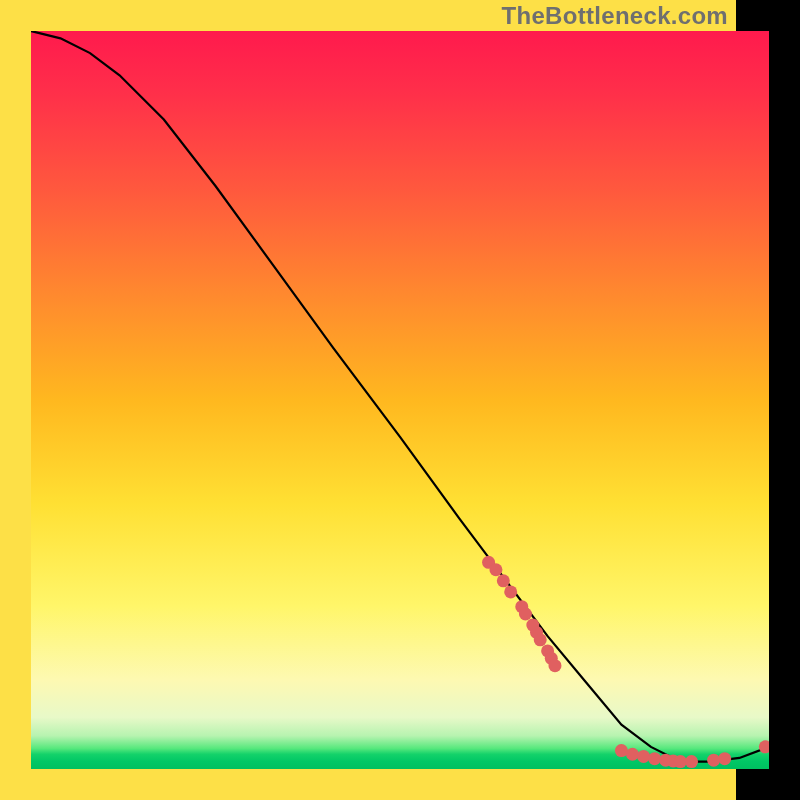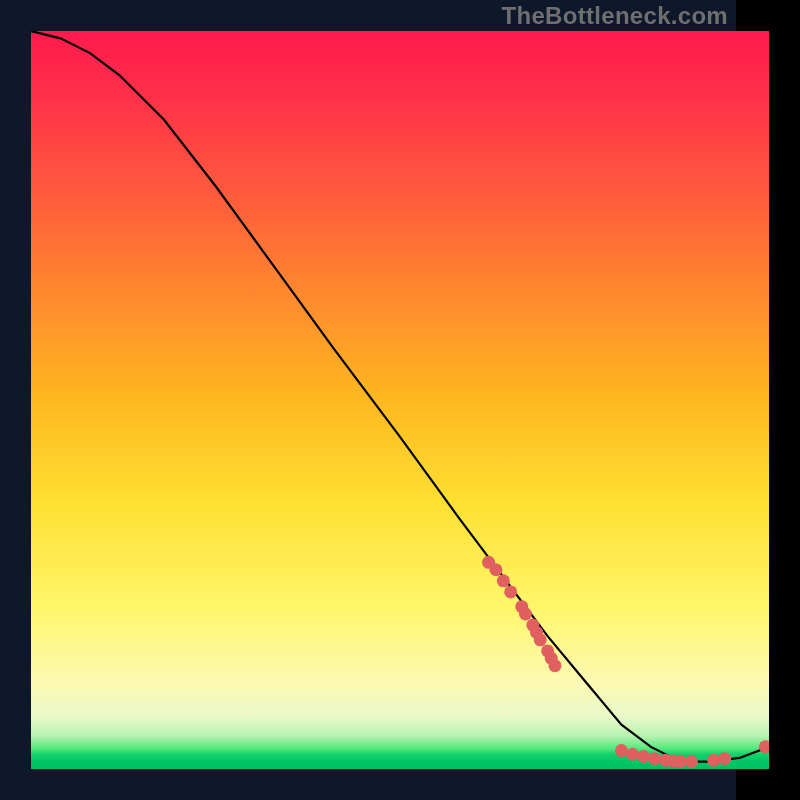--- a/index.html
+++ b/index.html
@@ -8,21 +8,21 @@
     width: 800px;
     height: 800px;
     background: #000;
     overflow: hidden;
     font-family: Arial, Helvetica, sans-serif;
   }
   .frame {
     position: relative;
     width: 736px;
     height: 800px;
-    background: #0f172a;
+    background: #fde047;
   }
   .watermark {
     position: absolute;
     top: 2px;
     right: 8px;
     font-size: 24px;
     font-weight: 600;
     color: #6f6f6f;
     letter-spacing: 0.3px;
     z-index: 5;

